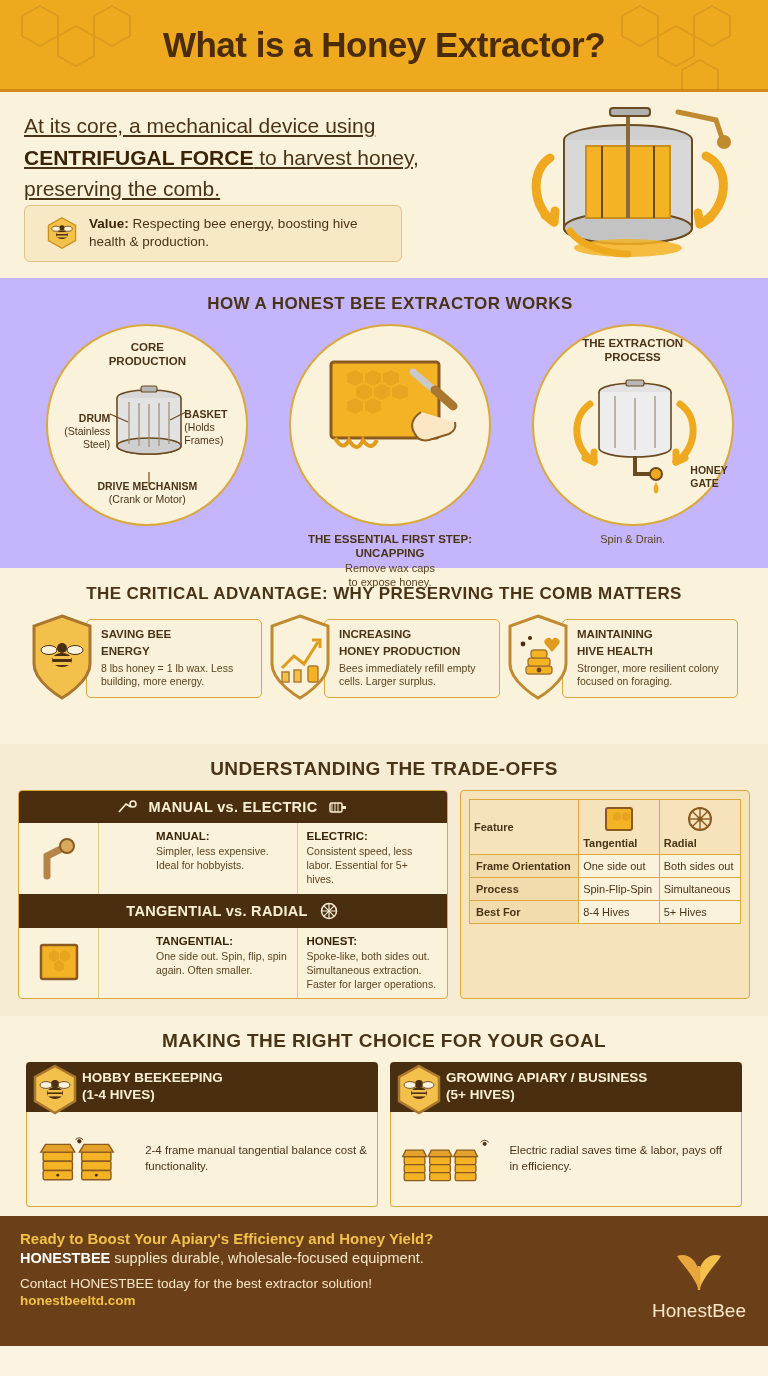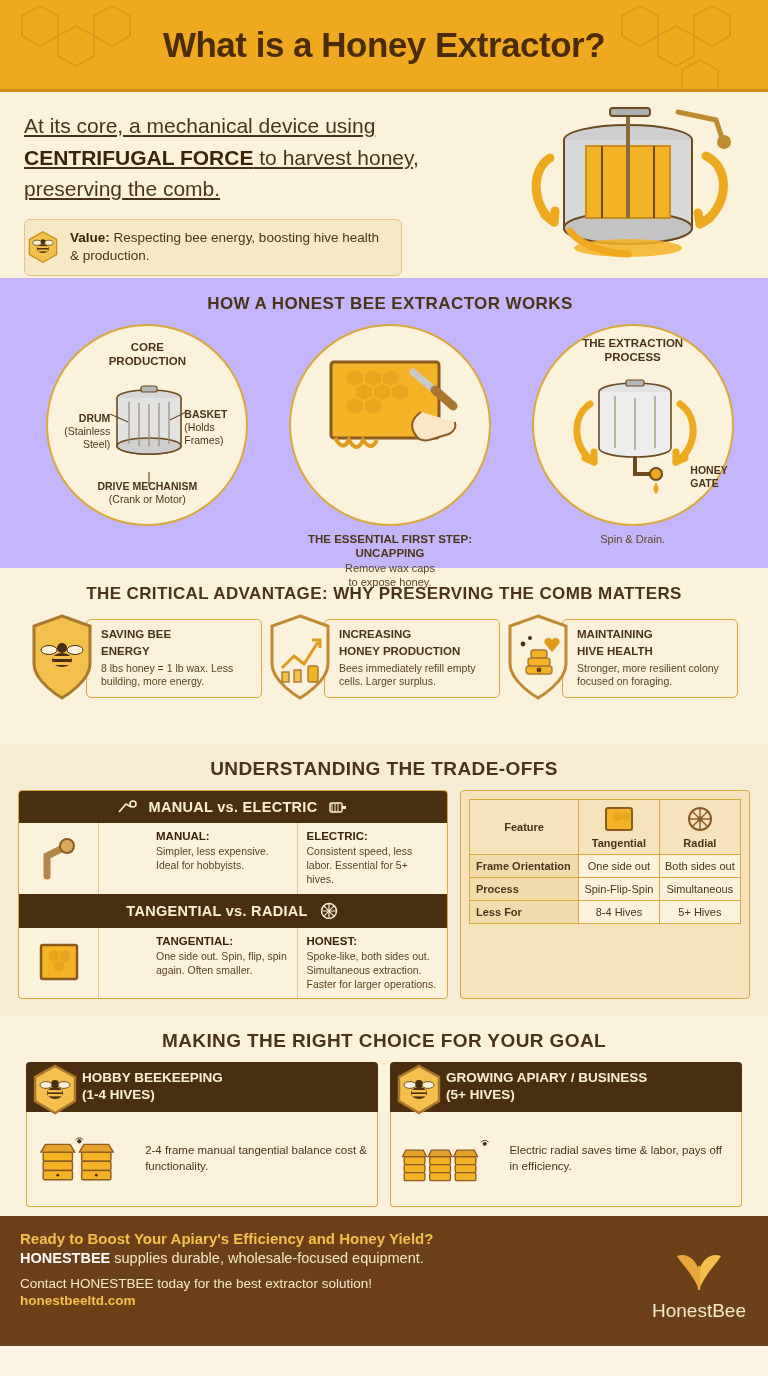--- a/index.html
+++ b/index.html
@@ -27,23 +27,23 @@
   }
 
   
   .intro {
     background:#FBF2DC; padding:18px 24px 14px 24px; position:relative;
     height:186px;
   }
   .intro-text { width:420px; font-size:21px; line-height:1.5; color:#4A3418;text-decoration:underline; }
   .intro-text b { color:#3A2408; }
   .value-chip {
-    margin-top:14px; display:flex; align-items:flex-start; gap:10px;
+    display:flex; align-items:flex-start; gap:10px;
     background:#F7E9C6; border:1px solid #E2C383; border-radius:6px;
-    padding:9px 14px 9px 1px; width:378px;
+    padding:9px 14px 9px 20px; width:378px;
   }
   .value-chip .hexicon {
     width:34px; height:34px; flex:0 0 34px; position:relative; top:1px;
   }
   .value-chip .vtext { font-size:13.5px; line-height:1.38; color:#4A3418; }
   .value-chip .vtext b { color:#3A2408; }
   .extractor-img { position:absolute; right:12px; top:6px; }
 
   
   .sec-title {
@@ -97,21 +97,21 @@
   .to-icon { width:80px; display:flex; align-items:center; justify-content:center; border-right:1px solid #E0C58C; }
   .to-cols { flex:1; display:flex; }
   .to-col { flex:1; padding:7px 9px; }
   .to-col + .to-col { border-left:1px solid #E0C58C; }
   .to-col h5 { margin:0 0 2px 0; font-size:11.5px; font-weight:bold; color:#3A2408; }
   .to-col p { margin:0; font-size:10.5px; line-height:1.35; color:#5A4420; }
 
   .to-right { width:290px; background:#F6E3BC; border:1.5px solid #D9A93E; border-radius:4px; padding:8px; }
   table.cmp { width:100%; border-collapse:collapse; font-size:11px; }
   table.cmp th, table.cmp td {
-    border:1px solid #D9A93E; padding:5px 4px; text-align:center; color:#4A3418;
+    border:1px solid #D9A93E; padding:5px 4px; text-align:left; color:#4A3418;
   }
   table.cmp th { font-weight:bold; background:#F6E3BC; }
   table.cmp td { background:#FBF2DC; }
   table.cmp .feat { background:#F2DCAE; font-weight:bold; text-align:left; padding-left:6px; }
   .cmp-head-icon { display:block; margin:0 auto 2px auto; }
 
   
   .choice-row { display:flex; gap:12px; justify-content:center; }
   .choice { width:352px; position:relative; }
   .choice-head {
@@ -475,21 +475,21 @@
             <td class="feat">Frame Orientation</td>
             <td>One side out</td>
             <td>Both sides out</td>
           </tr>
           <tr>
             <td class="feat">Process</td>
             <td>Spin-Flip-Spin</td>
             <td>Simultaneous</td>
           </tr>
           <tr>
-            <td class="feat">Less For</td>
+            <td class="feat">Best For</td>
             <td>8-4 Hives</td>
             <td>5+ Hives</td>
           </tr>
         </tbody>
           </table>
       </div>
     </div>
   </div>
 
   <div class="band-d">

